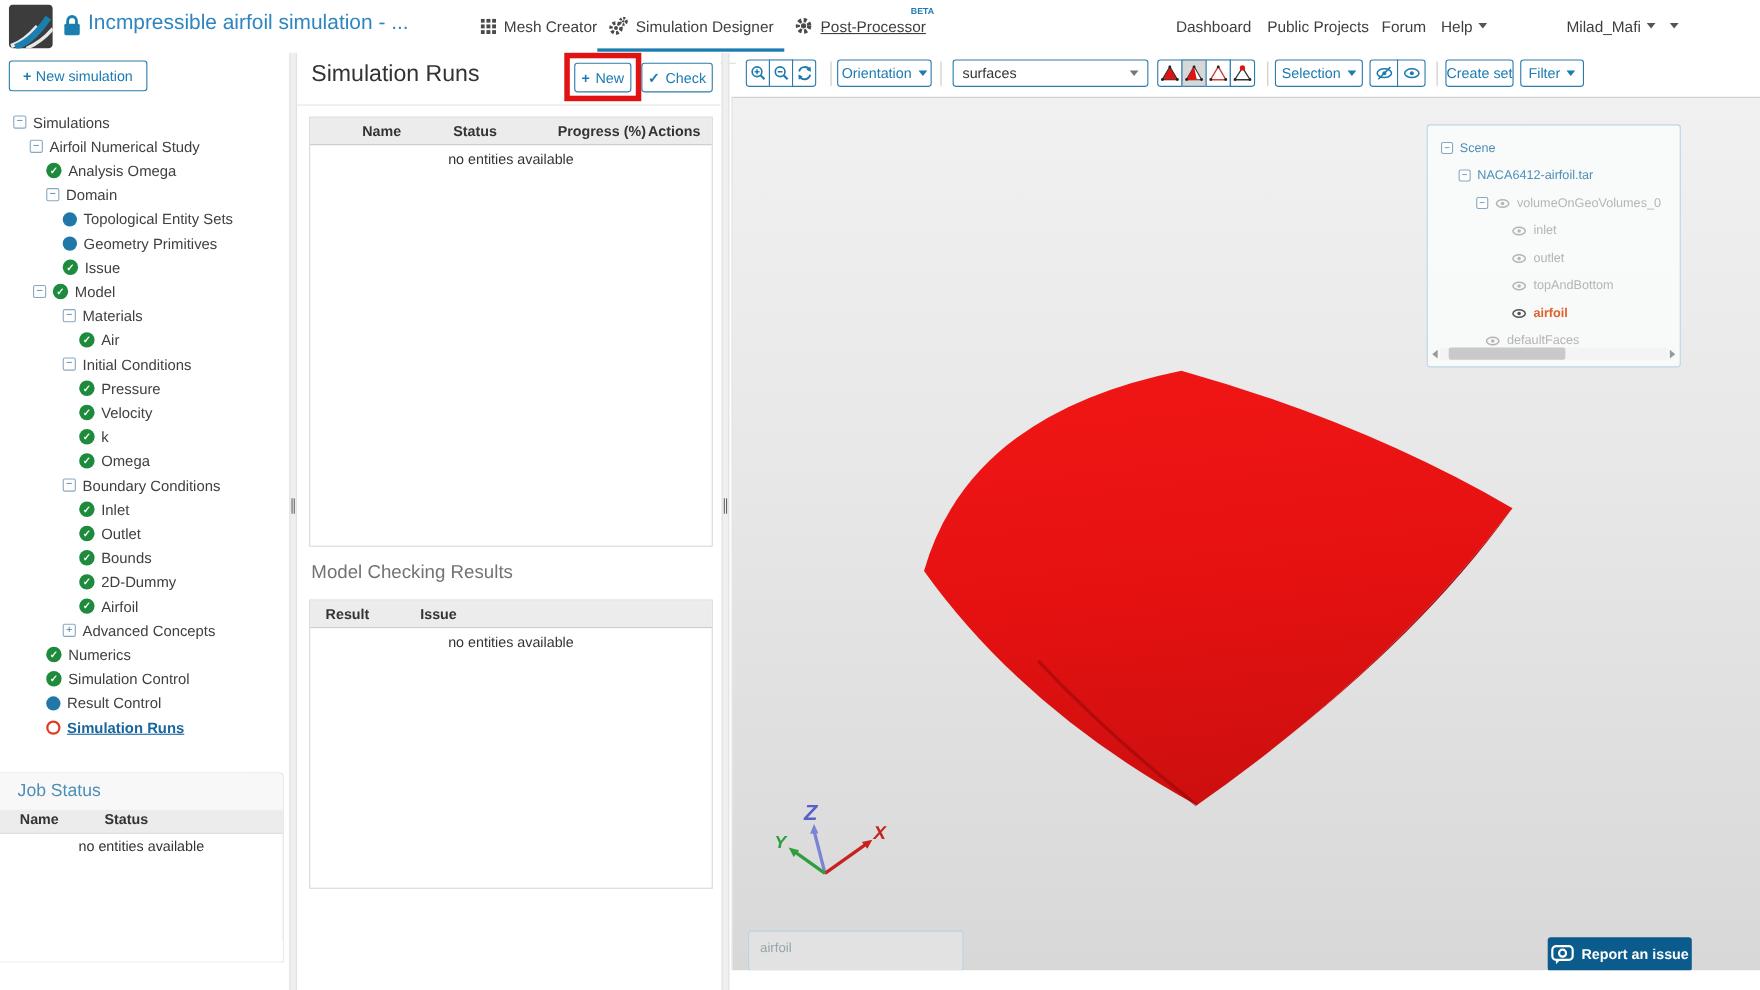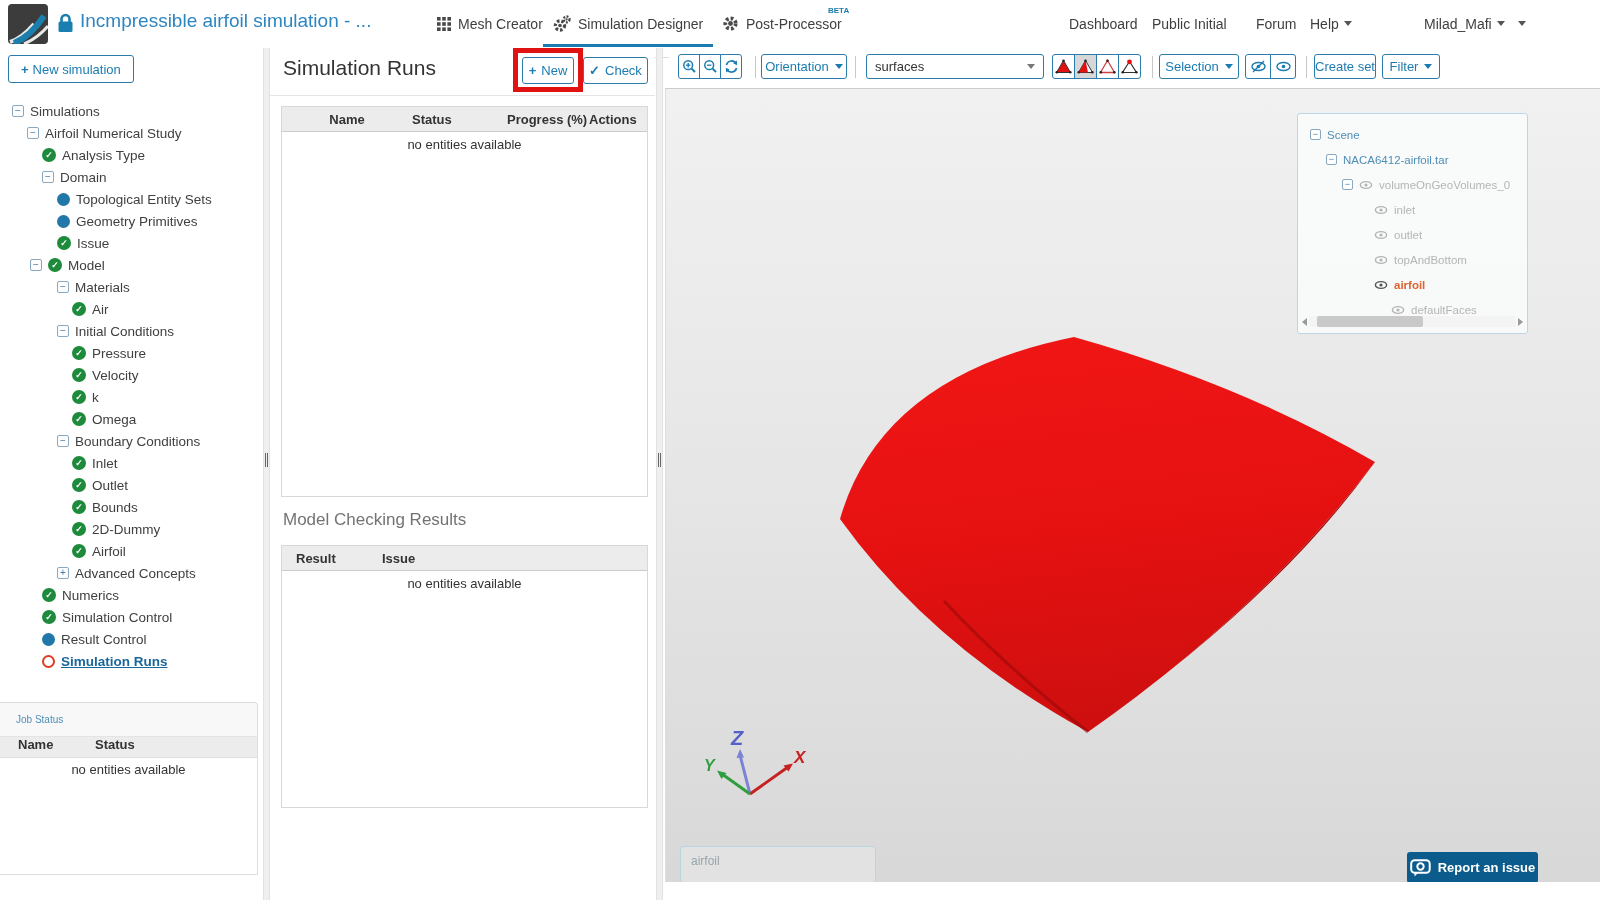--- a/index.html
+++ b/index.html
@@ -21,21 +21,21 @@
   #new-sim-btn { position:absolute; left:8px; top:7px; height:28px; padding:0 12px; background:#fff; border:1px solid #2b7cab; border-radius:3px; color:#1c7bb0; font-size:13px; display:flex; align-items:center; gap:4px; cursor:pointer; }
   #tree { position:absolute; left:0; top:52px; width:263px; }
   .trow { display:flex; align-items:center; gap:6px; height:22px; font-size:13.5px; color:#404040; cursor:pointer; white-space:nowrap; }
   .exp { width:12px; height:12px; border:1px solid #8aa8c0; background:#fdfdfd; color:#4a7ba6; font-size:10px; line-height:10px; text-align:center; border-radius:2px; flex:none; }
   .ic-check { width:14px; height:14px; border-radius:50%; background:#1d8a3c; color:#fff; font-size:9px; font-weight:bold; line-height:14px; text-align:center; flex:none; }
   .ic-dot { width:13px; height:13px; border-radius:50%; background:#2077a8; flex:none; }
   .ic-ring { width:13px; height:13px; border-radius:50%; border:2px solid #df3b22; background:#fff; flex:none; }
   .sel-label { font-weight:bold; color:#19669c; text-decoration:underline; }
 
   #job-status { position:absolute; left:0; top:654px; width:258px; height:173px; border:1px solid #ddd; border-left:none; border-radius:0 4px 0 0; background:#fff; }
-  #job-status .js-head { height:34px; background:#f8f8f8; border-bottom:1px solid #e4e4e4; color:#4e8fb8; font-size:10px; line-height:34px; padding-left:16px; border-radius:0 4px 0 0; }
+  #job-status .js-head { height:34px; background:#f8f8f8; border-bottom:1px solid #e4e4e4; color:#4e8fb8; font-size:16px; line-height:34px; padding-left:16px; border-radius:0 4px 0 0; }
   #job-status .js-cols { height:21px; background:#ececec; border-bottom:1px solid #ddd; display:flex; font-size:13px; font-weight:bold; color:#333; }
   #job-status .js-empty { text-align:center; font-size:13px; color:#333; padding-top:4px; }
 
   .splitter { position:absolute; top:48px; width:7px; height:852px; background:#efefef; border-left:1px solid #e2e2e2; border-right:1px solid #e2e2e2; cursor:col-resize; }
   .grip { position:absolute; top:405px; left:1px; width:3px; height:14px; border-left:1px solid #666; border-right:1px solid #666; }
 
   
   #runs-panel { position:absolute; left:270px; top:48px; width:385px; height:852px; background:#fff; }
   #runs-title { position:absolute; left:13px; top:8px; font-size:21px; color:#333; }
   .btn-blue { background:#fff; border:1px solid #2b7cab; border-radius:3px; color:#1c7bb0; font-size:13px; display:flex; align-items:center; justify-content:center; gap:5px; cursor:pointer; }
@@ -116,34 +116,34 @@
     <svg width="19" height="18" viewBox="0 0 19 18">
       <circle cx="8" cy="10.5" r="4.6" fill="none" stroke="#4a4a4a" stroke-width="3.2" stroke-dasharray="2.6 1.9"></circle>
       <circle cx="8" cy="10.5" r="1.8" fill="#4a4a4a"></circle>
       <circle cx="14.6" cy="4.4" r="2.9" fill="none" stroke="#4a4a4a" stroke-width="2.4" stroke-dasharray="1.9 1.4"></circle>
       <circle cx="14.6" cy="4.4" r="1.1" fill="#4a4a4a"></circle>
     </svg>
     <span>Simulation Designer</span>
   </div>
   <div id="tab-underline"></div>
 
-  <div class="htab" style="left:722px;">
+  <div class="htab" style="left:722px;text-decoration:underline;">
     <svg width="17" height="17" viewBox="0 0 17 17">
       <circle cx="8.5" cy="8.5" r="5.2" fill="none" stroke="#4a4a4a" stroke-width="3.8" stroke-dasharray="2.7 2.1"></circle>
       <circle cx="8.5" cy="8.5" r="2.4" fill="#4a4a4a"></circle>
     </svg>
     <span>Post-Processor</span>
   </div>
   <span class="beta" style="left:828px; top:6px;">BETA</span>
 
   <div class="hlink" style="left:1069px;">
       <span>Dashboard</span>
     </div>
   <div class="hlink" style="left:1152px;">
-      <span>Public Initial</span>
+      <span>Public Projects</span>
     </div>
   <div class="hlink" style="left:1256px;">
       <span>Forum</span>
     </div>
   <div class="hlink" style="left:1310px;">
       <span>Help</span>
       <span class="caret"></span>
     </div>
   <div class="hlink" style="left:1424px;">
       <span>Milad_Mafi</span>
@@ -164,21 +164,21 @@
     <div class="trow" style="padding-left:12px">
         <span class="exp">−</span>
         <span>Simulations</span>
       </div>
     <div class="trow" style="padding-left:27px">
         <span class="exp">−</span>
         <span>Airfoil Numerical Study</span>
       </div>
     <div class="trow" style="padding-left:42px">
         <span class="ic-check">✓</span>
-        <span>Analysis Type</span>
+        <span>Analysis Omega</span>
       </div>
     <div class="trow" style="padding-left:42px">
         <span class="exp">−</span>
         <span>Domain</span>
       </div>
     <div class="trow" style="padding-left:57px">
         <span class="ic-dot"></span>
         <span>Topological Entity Sets</span>
       </div>
     <div class="trow" style="padding-left:57px">
@@ -481,21 +481,21 @@
           </svg>
           <span>topAndBottom</span>
         </div>
       <div class="srow s-orange" style="padding-left:76px">
           <svg width="14" height="10" viewBox="0 0 14 10">
             <ellipse cx="7" cy="5" rx="5.6" ry="3.4" fill="none" stroke="#555" stroke-width="1.4"></ellipse>
             <circle cx="7" cy="5" r="1.6" fill="#555"></circle>
           </svg>
           <span>airfoil</span>
         </div>
-      <div class="srow s-gray" style="padding-left:93px">
+      <div class="srow s-gray" style="padding-left:52px">
           <svg width="14" height="10" viewBox="0 0 14 10">
             <ellipse cx="7" cy="5" rx="5.6" ry="3.4" fill="none" stroke="#b5b5b5" stroke-width="1.4"></ellipse>
             <circle cx="7" cy="5" r="1.6" fill="#b5b5b5"></circle>
           </svg>
           <span>defaultFaces</span>
         </div>
     </div>
     <div id="scene-scroll">
       <span class="sarrow left"></span>
       <span class="track">

